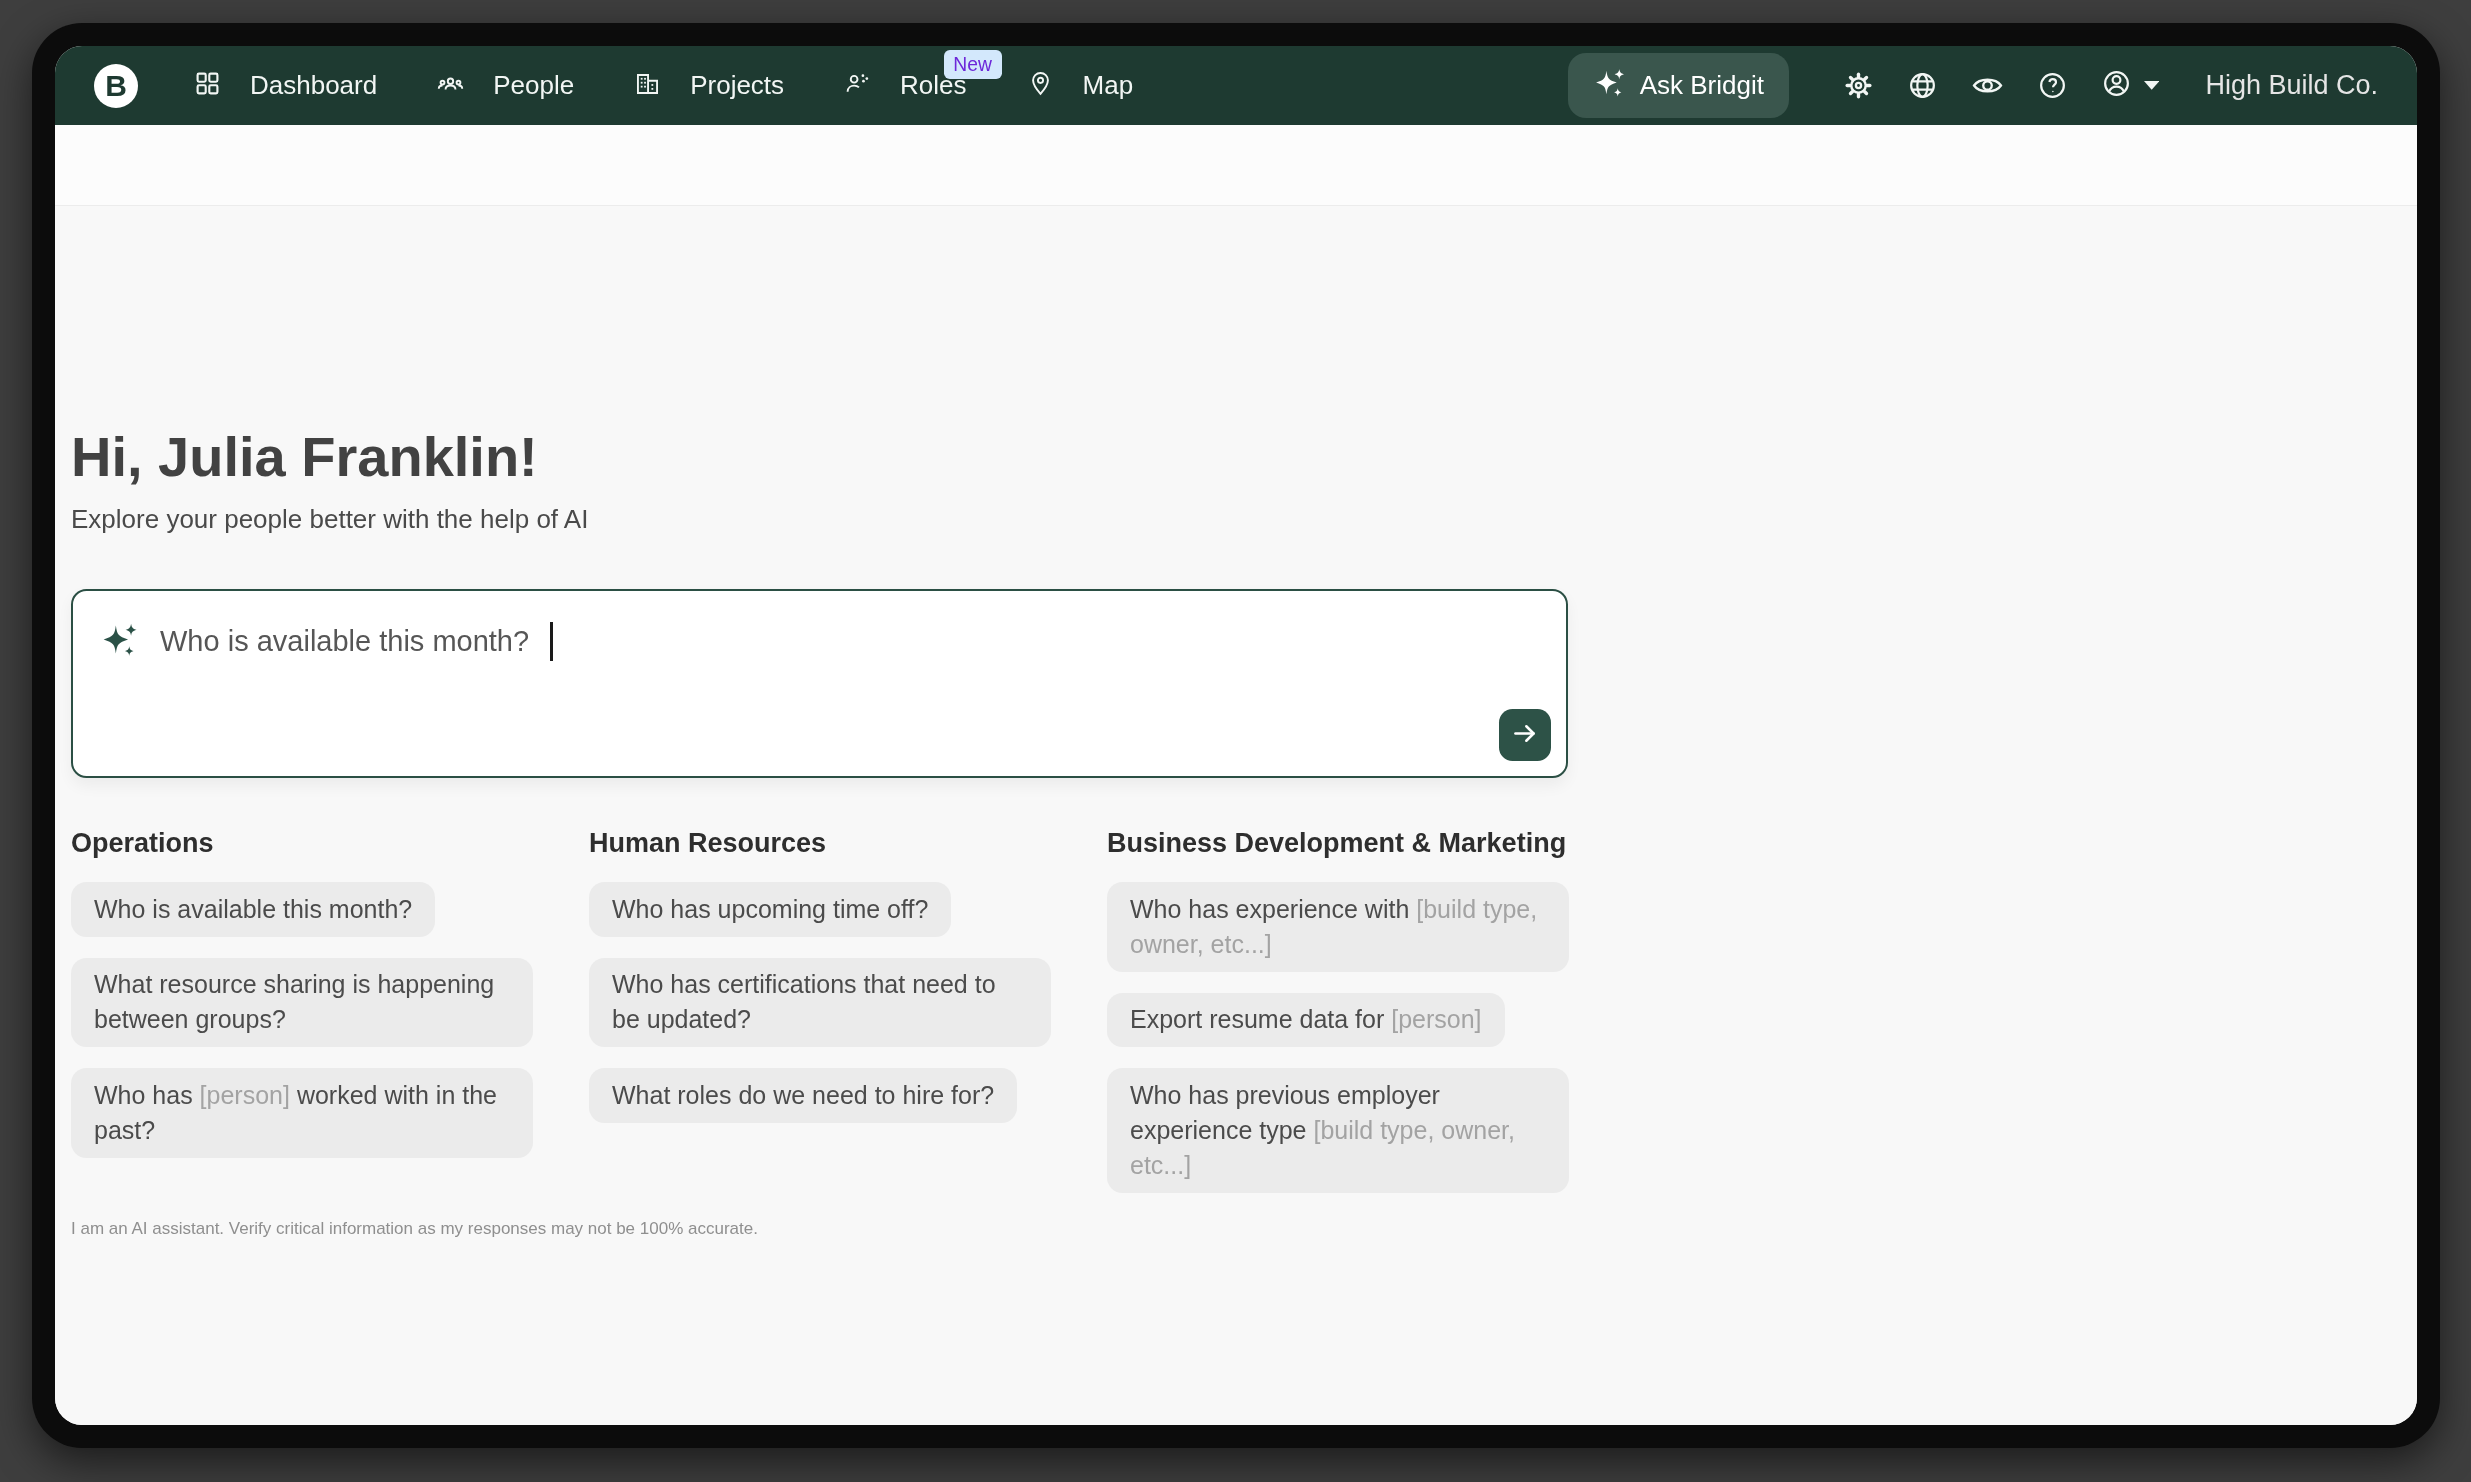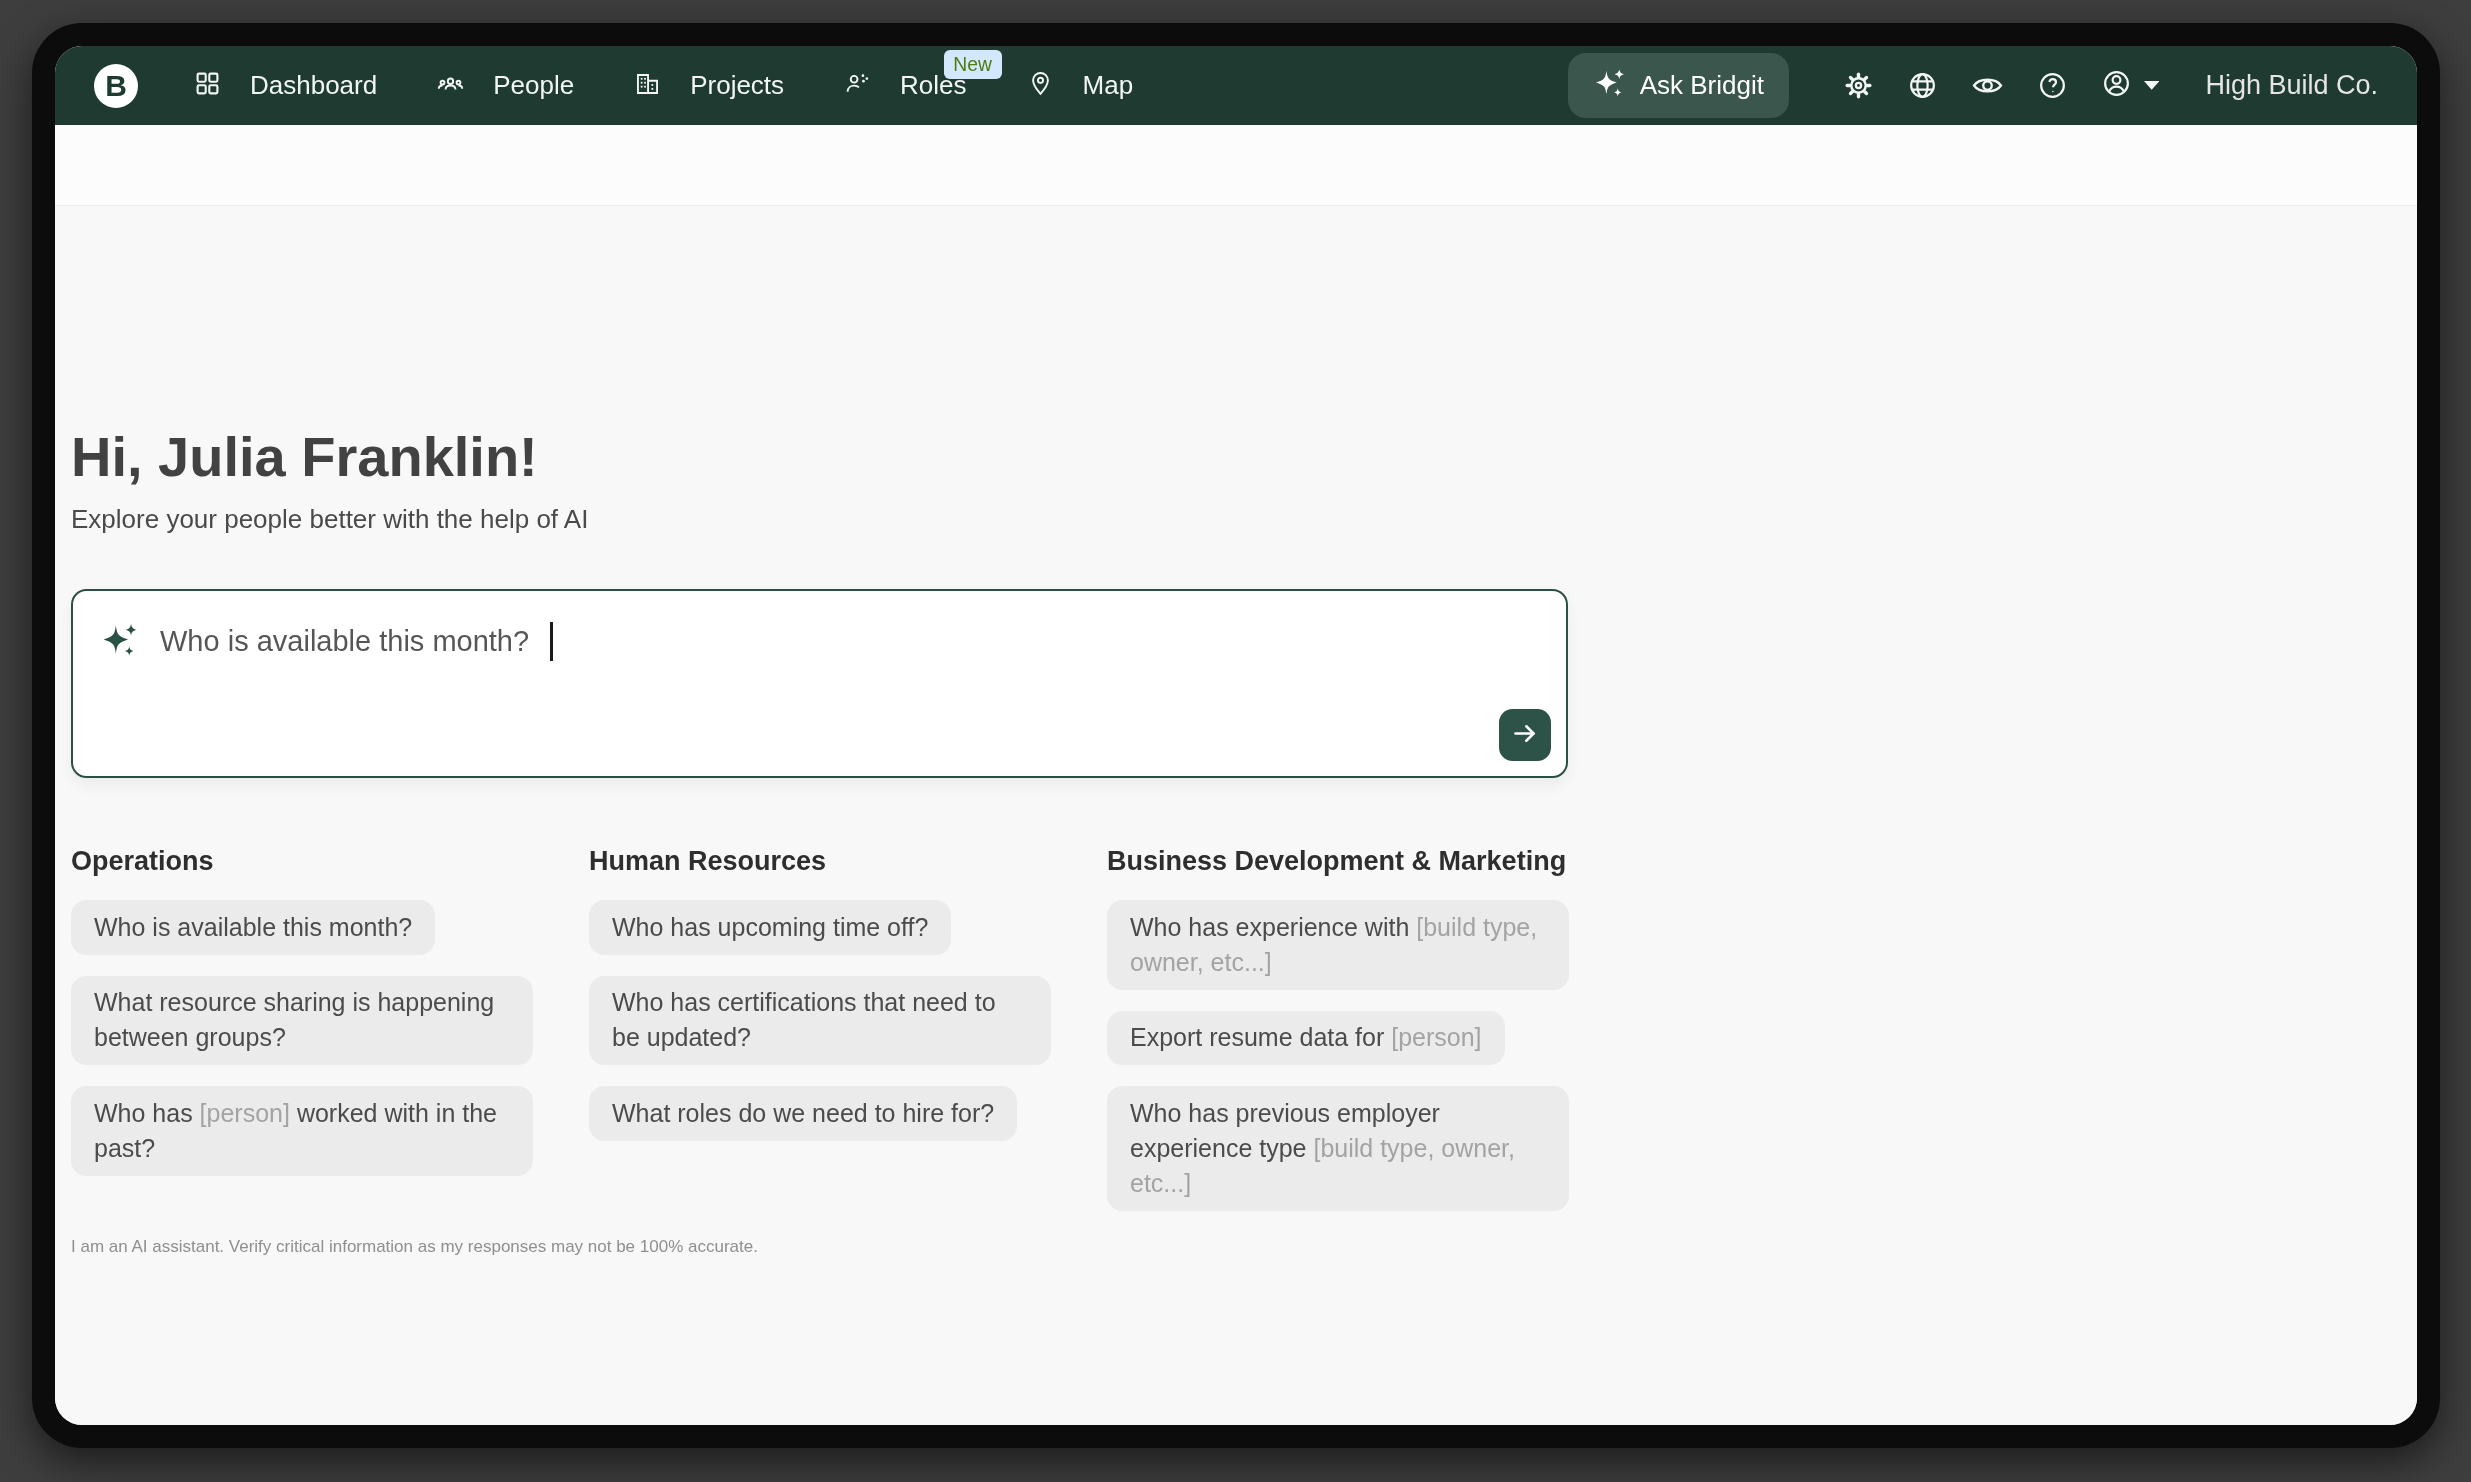--- a/index.html
+++ b/index.html
@@ -14,21 +14,21 @@
   
   .nav { height:79px; flex:0 0 auto; background:#1e3a31; display:flex; align-items:center;
          padding:0 39px; color:#f2f6f4; }
   .logo { width:44px; height:44px; border-radius:50%; background:#ffffff; color:#1e3a31;
           font-weight:bold; font-size:30px; display:flex; align-items:center; justify-content:center;
           cursor:pointer; }
   .nav-items { display:flex; gap:60px; margin-left:56px; align-items:center; }
   .nav-item { display:flex; gap:29px; font-size:26px; color:#f2f6f4;
               cursor:pointer; position:relative; white-space:nowrap; }
   .nav-item svg { display:block; }
-  .badge { position:absolute; top:-20px; right:-35px; background:#d3e8fc; color:#4d7c0f;
+  .badge { position:absolute; top:-20px; right:-35px; background:#d3e8fc; color:#6d28d9;
            font-size:19.3px; line-height:1; padding:4.8px 9.7px; border-radius:5.8px; }
   .nav-right { margin-left:auto; display:flex; align-items:center; gap:33px; }
   .ask-btn { display:flex; align-items:center; gap:13.5px; background:#3a564d; border:none;
              color:#ffffff; font-size:26px; padding:12.6px 25px; border-radius:18px;
              font-family:inherit; cursor:pointer; margin-right:21px; }
   .icon-btn { display:flex; cursor:pointer; }
   .account { display:flex; align-items:center; gap:11.6px; cursor:pointer; }
   .company { font-size:27px; color:#e5e5e5; margin-left:13.5px; white-space:nowrap; }
 
   
@@ -40,21 +40,21 @@
   .prompt-box { margin-top:54px; width:1497px; height:189px; background:#ffffff;
                 border:2.9px solid #2b4f44; border-radius:15.4px; position:relative;
                 box-shadow:0 7.7px 15.4px rgba(0,0,0,.05); cursor:text; }
   .prompt-line { display:flex; align-items:center; gap:21px; padding:29px 0 0 27px; }
   .prompt-text { font-size:29px; color:#565656; }
   .caret { width:2.9px; height:39px; background:#1a1a1a; }
   .send { position:absolute; right:15.4px; bottom:15.4px; width:52px; height:52px;
           background:#2d5247; border:none; border-radius:13.5px; display:flex;
           align-items:center; justify-content:center; cursor:pointer; }
 
-  .suggestions { margin-top:68px; width:1497px; display:grid;
+  .suggestions { margin-top:50px; width:1497px; display:grid;
                  grid-template-columns:repeat(3, 462px); column-gap:56px; align-items:start; }
   .col { display:flex; flex-direction:column; align-items:flex-start; }
   .col-title { font-size:27px; font-weight:bold; color:#2e2e2e; margin-bottom:23px; }
   .chip { background:#ebebeb; border-radius:15.4px; padding:9.7px 23px; font-size:25px;
           line-height:35px; color:#4b4b4b; margin-bottom:21px; max-width:462px;
           cursor:pointer; }
   .chip .muted { color:#a3a3a3; }
 
   .disclaimer { margin-top:5.8px; font-size:17px; color:#8f8f8f; }
 </style>

